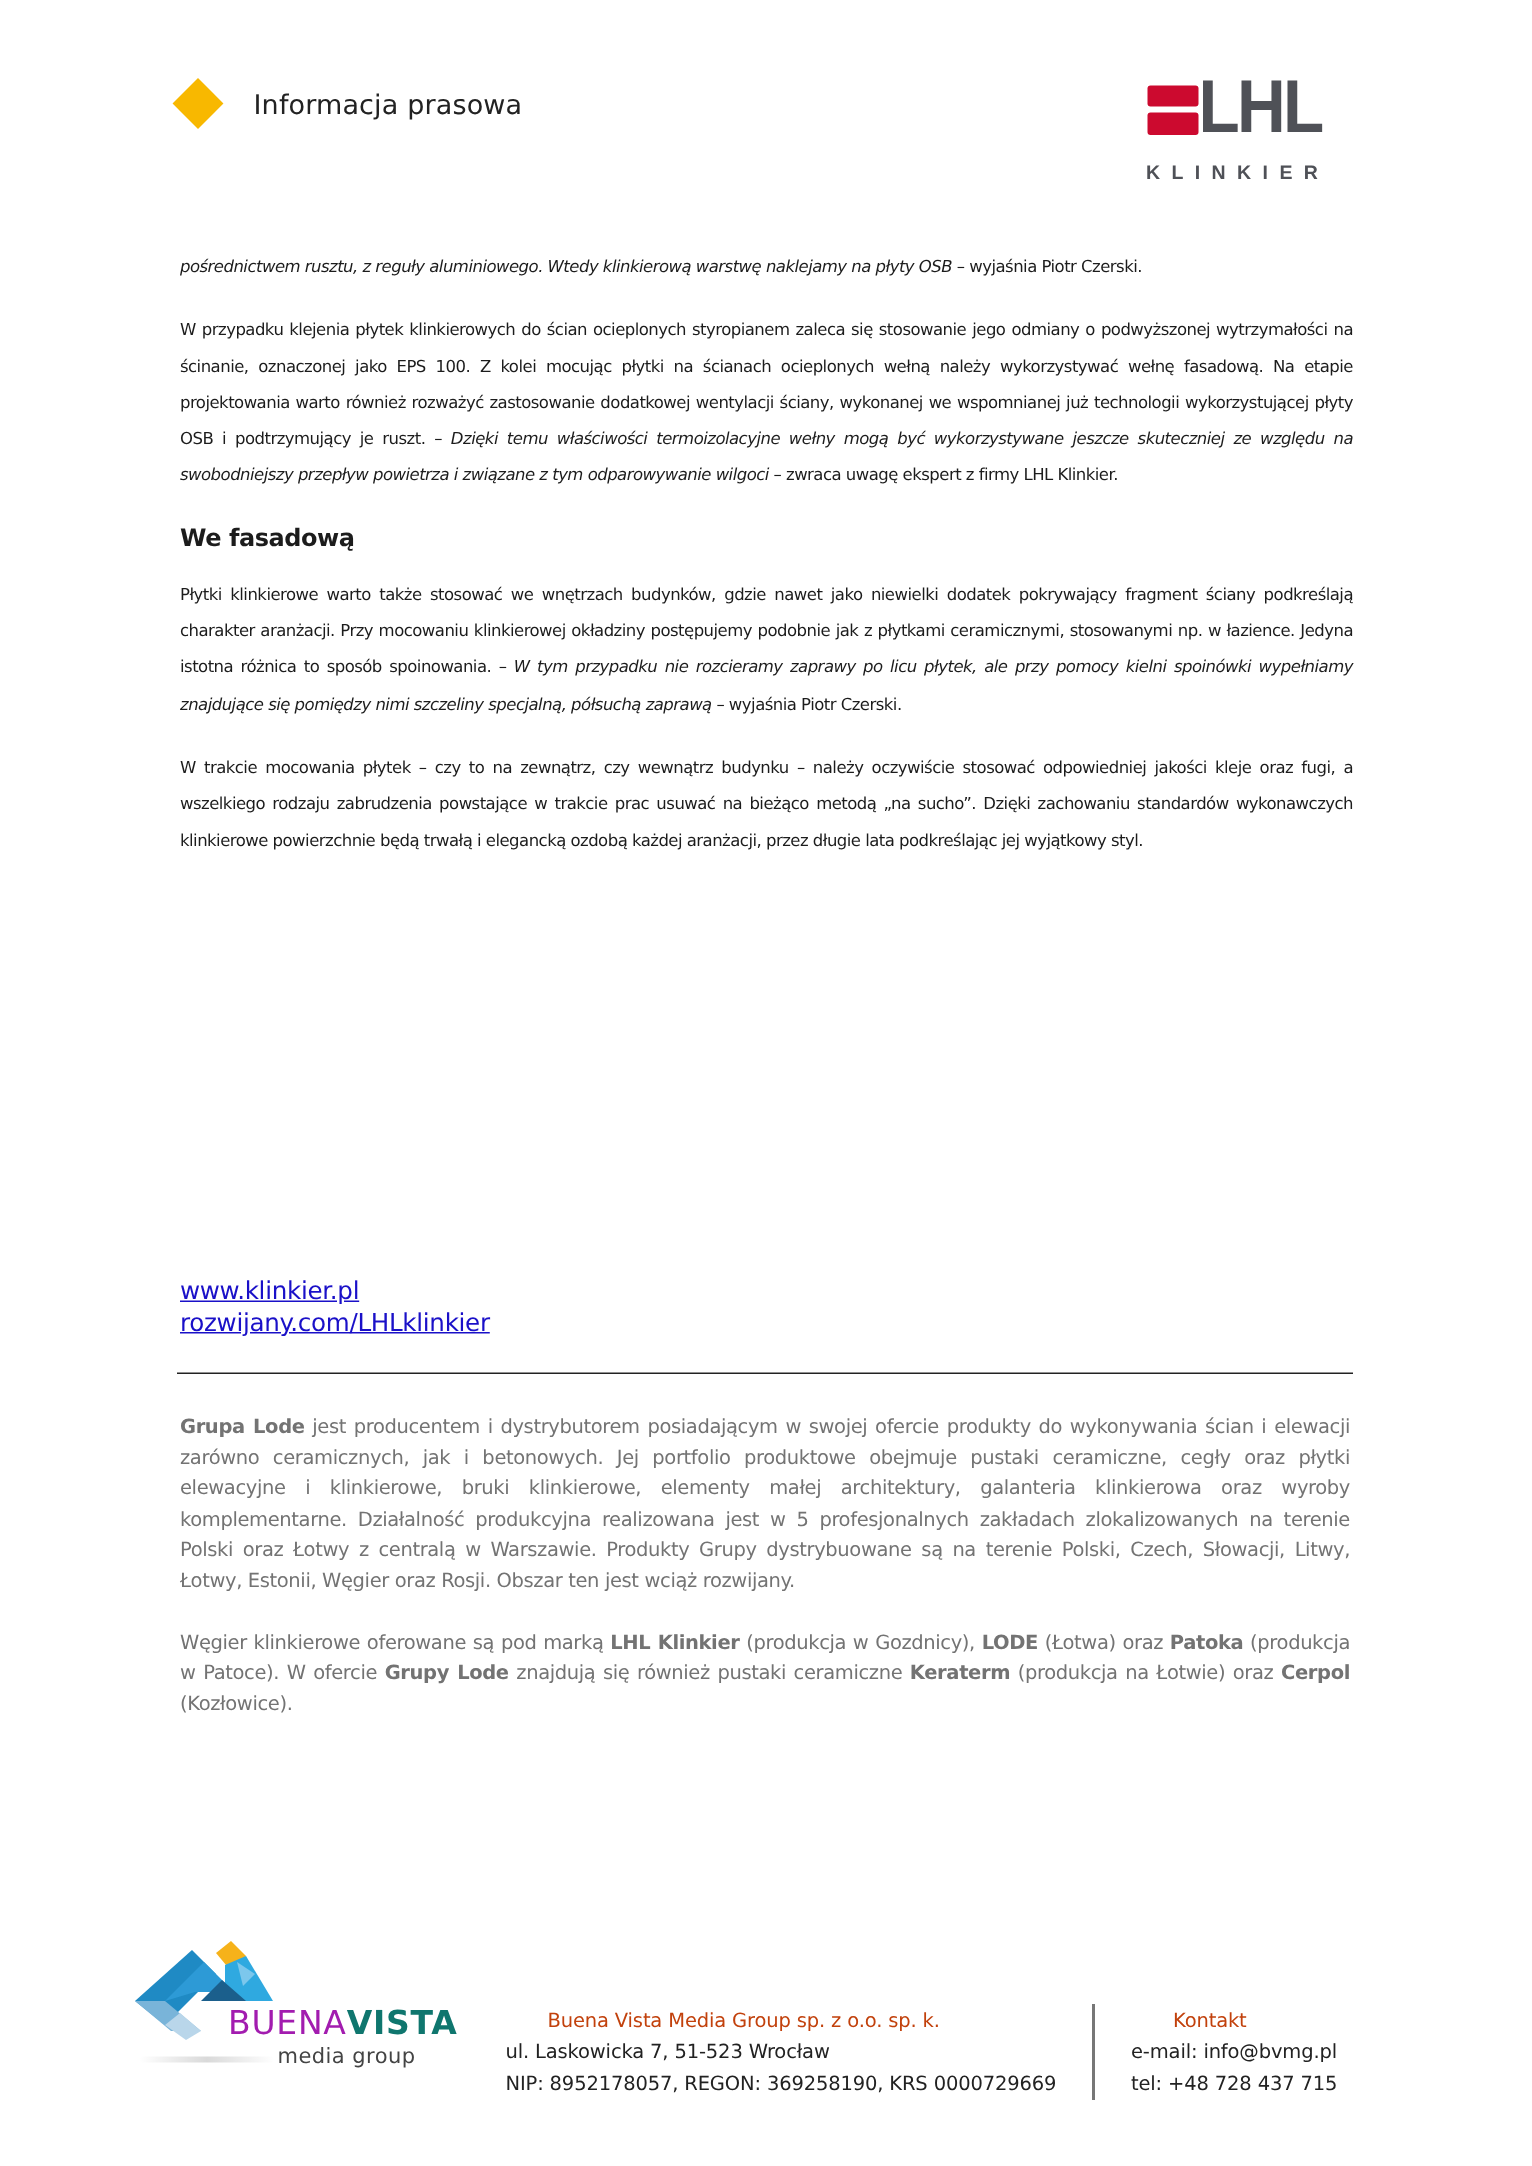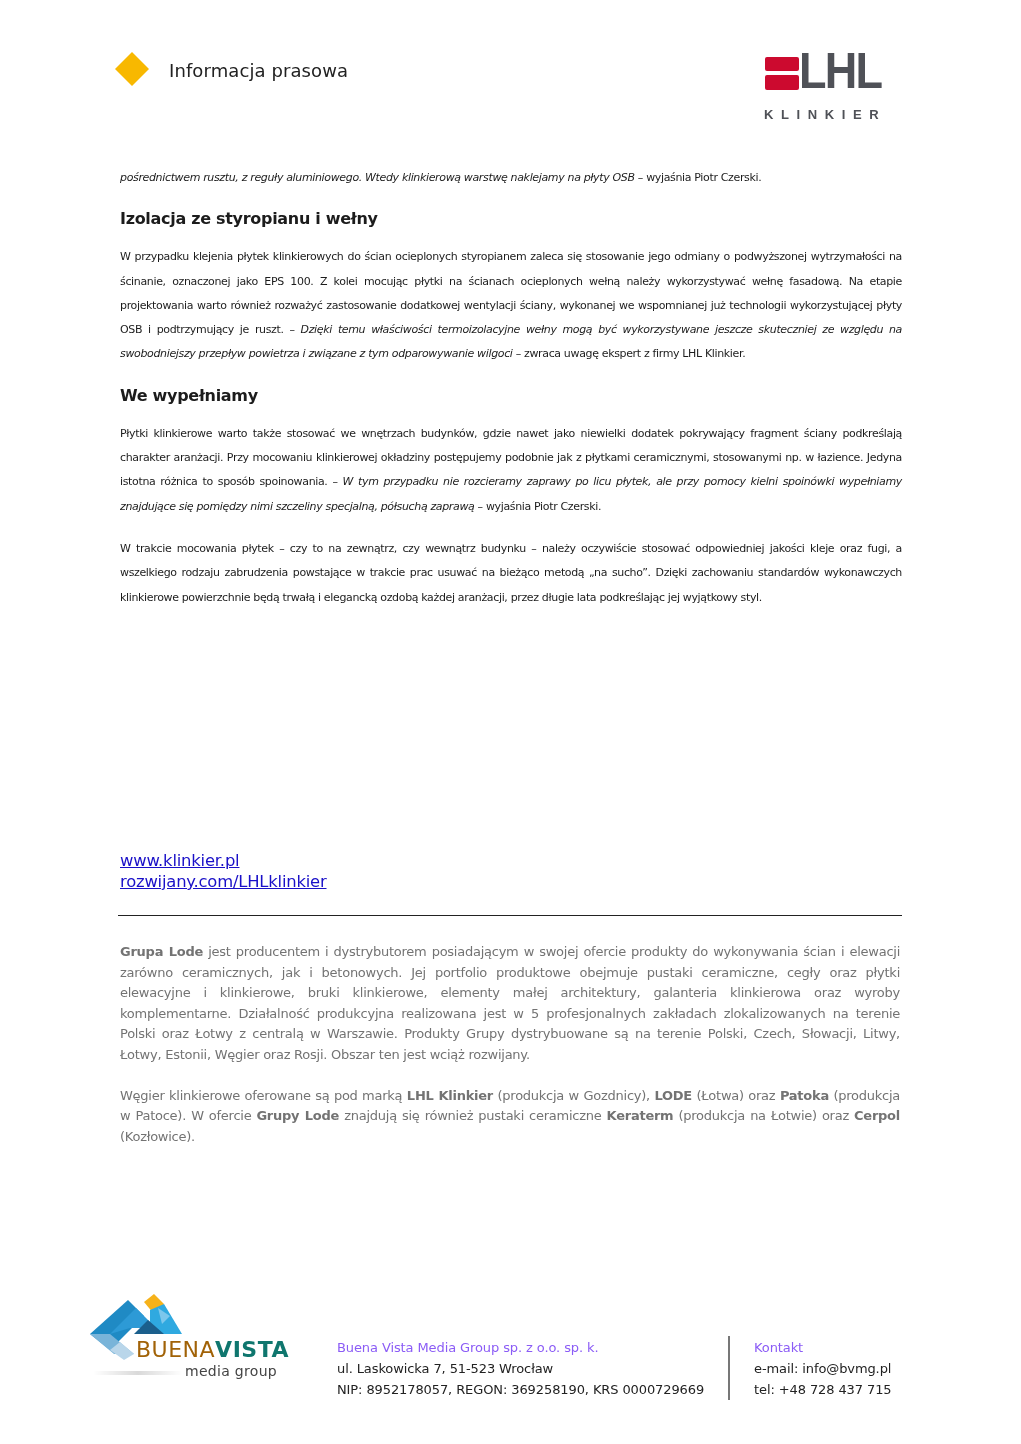--- a/index.html
+++ b/index.html
@@ -32,51 +32,50 @@
 
   .about { position: absolute; left: 120px; top: 942px; width: 780px; font-size: 13px; line-height: 20.6px;
            text-align: justify; letter-spacing: -0.25px; color: #737373; }
   .about p { margin: 0 0 20px 0; }
   .about b { font-weight: bold; }
 
   
   .bv-logo { position: absolute; left: 88px; top: 1292px; width: 230px; height: 100px; }
   .bv-name { position: absolute; left: 48px; top: 45px; font-family: "DejaVu Sans", sans-serif;
              font-size: 22px; letter-spacing: 0.5px; }
-  .bv-name .a { color: #a16207; }
+  .bv-name .a { color: #a21caf; margin-left: 16px; }
   .bv-name .b { color: #0f766e; font-weight: bold; }
   .bv-group { position: absolute; left: 97px; top: 71px; font-size: 14px; color: #444; letter-spacing: 0.3px; }
   .bv-shadow { position: absolute; left: 5px; top: 79px; width: 90px; height: 4px;
                background: linear-gradient(to right, rgba(0,0,0,0), rgba(0,0,0,0.15), rgba(0,0,0,0)); border-radius: 2px; }
 
   .f-col1 { position: absolute; left: 337px; top: 1337px; font-size: 13px; line-height: 21px; color: #222; letter-spacing: -0.1px; }
-  .f-col1 .f-head, .f-col2 .f-head { color: #8b5cf6; }
+  .f-col1 .f-head, .f-col2 .f-head { color: #c2410c; margin-left: 28px; }
   .f-sep { position: absolute; left: 728px; top: 1336px; width: 2px; height: 64px; background: #777; }
   .f-col2 { position: absolute; left: 754px; top: 1337px; font-size: 13px; line-height: 21px; color: #222; letter-spacing: -0.1px; }
 </style>
 </head>
 <body>
 
 <div class="hdr-diamond"></div>
 <div class="hdr-title">Informacja prasowa</div>
 
 <div class="lhl-logo">
   <div class="lhl-red-top"></div>
   <div class="lhl-red-bot"></div>
   <div class="lhl-letters">LHL</div>
   <div class="lhl-sub">KLINKIER</div>
 </div>
 
 <div class="content">
   <p class="p"><i>pośrednictwem rusztu, z reguły aluminiowego. Wtedy klinkierową warstwę naklejamy na płyty OSB</i><span> – wyjaśnia Piotr Czerski.</span></p>
 
-  <div class="h">Izolacja ze styropianu i wełny</div>
   <p class="p"><span>W przypadku klejenia płytek klinkierowych do ścian ocieplonych styropianem zaleca się stosowanie jego odmiany o podwyższonej wytrzymałości na ścinanie, oznaczonej jako EPS 100. Z kolei mocując płytki na ścianach ocieplonych wełną należy wykorzystywać wełnę fasadową. Na etapie projektowania warto również rozważyć zastosowanie dodatkowej wentylacji ściany, wykonanej we wspomnianej już technologii wykorzystującej płyty OSB i podtrzymujący je ruszt. – </span><i>Dzięki temu właściwości termoizolacyjne wełny mogą być wykorzystywane jeszcze skuteczniej ze względu na swobodniejszy przepływ powietrza i związane z tym odparowywanie wilgoci</i><span> – zwraca uwagę ekspert z firmy LHL Klinkier.</span></p>
 
-  <div class="h">We wypełniamy</div>
+  <div class="h">We fasadową</div>
   <p class="p"><span>Płytki klinkierowe warto także stosować we wnętrzach budynków, gdzie nawet jako niewielki dodatek pokrywający fragment ściany podkreślają charakter aranżacji. Przy mocowaniu klinkierowej okładziny postępujemy podobnie jak z płytkami ceramicznymi, stosowanymi np. w łazience. Jedyna istotna różnica to sposób spoinowania. – </span><i>W tym przypadku nie rozcieramy zaprawy po licu płytek, ale przy pomocy kielni spoinówki wypełniamy znajdujące się pomiędzy nimi szczeliny specjalną, półsuchą zaprawą</i><span> – wyjaśnia Piotr Czerski.</span></p>
 
   <p class="p">W trakcie mocowania płytek – czy to na zewnątrz, czy wewnątrz budynku – należy oczywiście stosować odpowiedniej jakości kleje oraz fugi, a wszelkiego rodzaju zabrudzenia powstające w trakcie prac usuwać na bieżąco metodą „na sucho”. Dzięki zachowaniu standardów wykonawczych klinkierowe powierzchnie będą trwałą i elegancką ozdobą każdej aranżacji, przez długie lata podkreślając jej wyjątkowy styl.</p>
 </div>
 
 <div class="links">
   <a>www.klinkier.pl</a>
   <a>rozwijany.com/LHLklinkier</a>
 </div>
 

